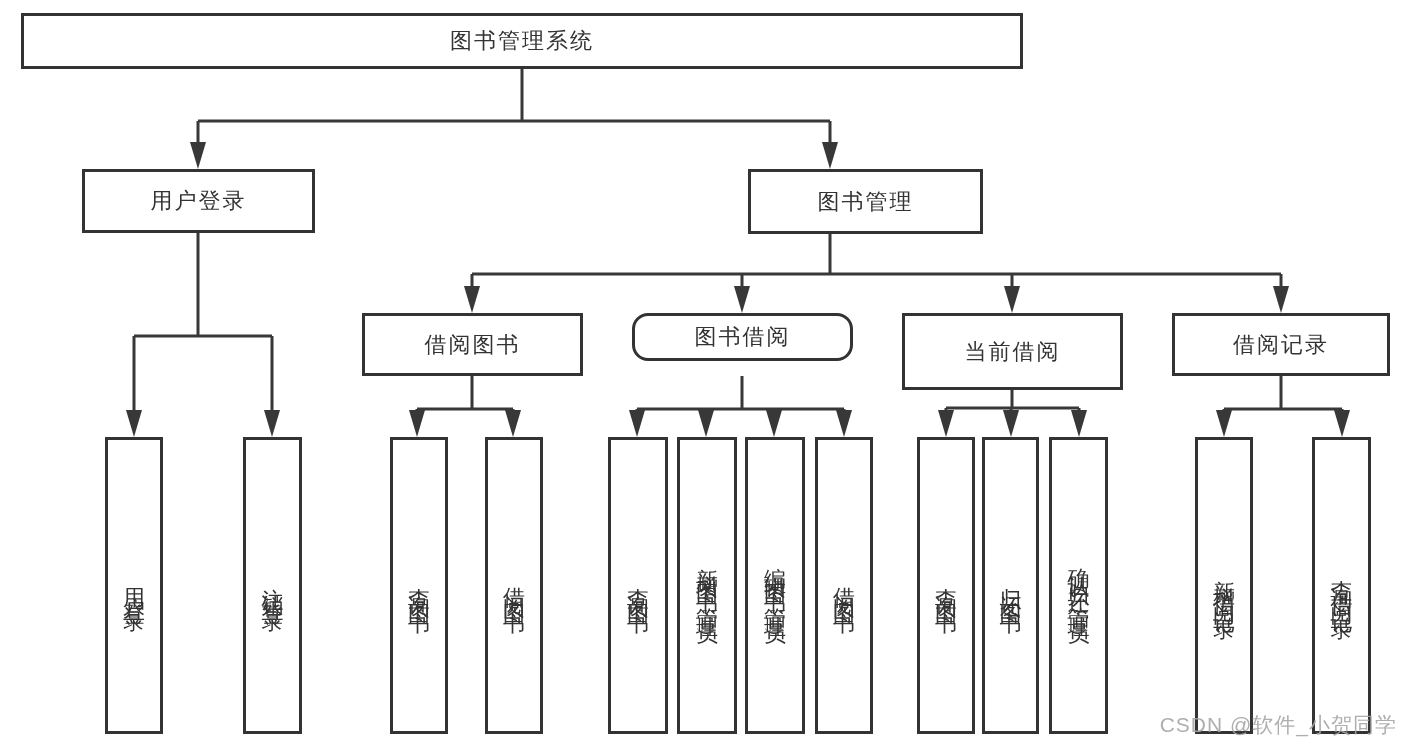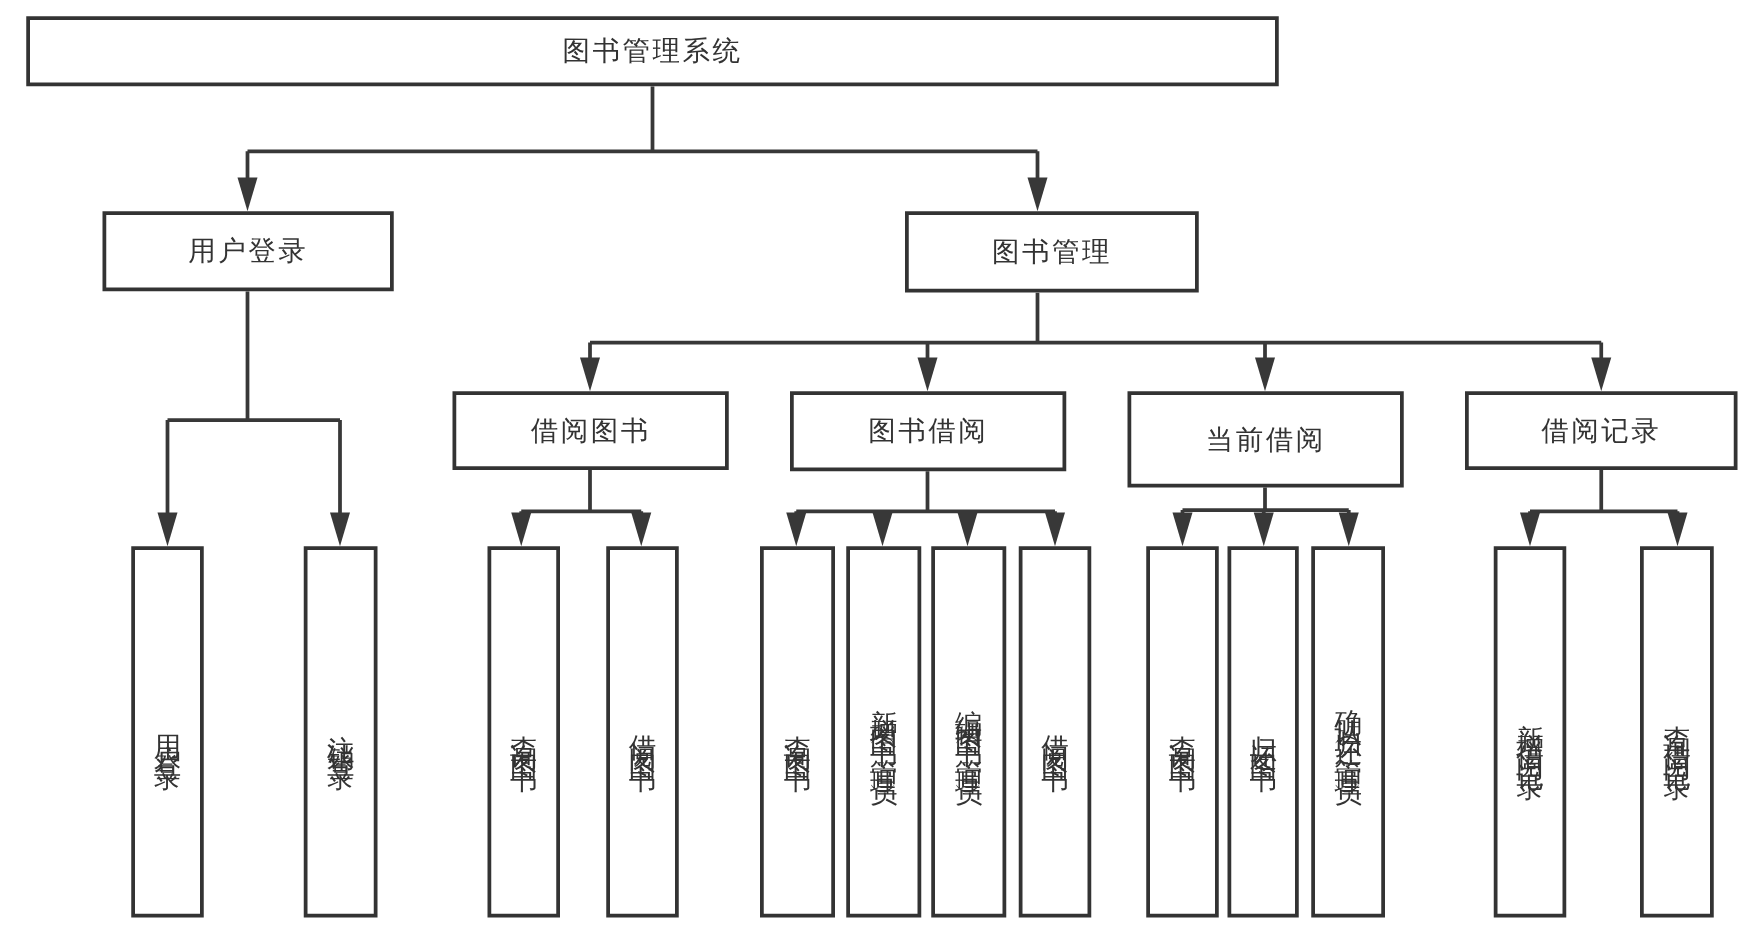--- a/index.html
+++ b/index.html
@@ -59,24 +59,24 @@
       <polygon points="1003,410 1019,410 1011,437"></polygon>
       <polygon points="1071,410 1087,410 1079,437"></polygon>
       <polygon points="1216,410 1232,410 1224,437"></polygon>
       <polygon points="1334,410 1350,410 1342,437"></polygon>
     </g>
   </svg>
 
   <div class="box" style="left:21px;top:13px;width:1002px;height:56px;">图书管理系统</div>
 
   <div class="box" style="left:82px;top:169px;width:233px;height:64px;">用户登录</div>
-  <div class="box" style="left:724px;top:169px;width:235px;height:65px;">图书管理</div>
+  <div class="box" style="left:748px;top:169px;width:235px;height:65px;">图书管理</div>
 
   <div class="box" style="left:362px;top:313px;width:221px;height:63px;">借阅图书</div>
-  <div class="box" style="left:632px;top:313px;width:221px;height:64px;">图书借阅</div>
+  <div class="box" style="left:632px;top:313px;width:221px;height:48px;border-radius:16px;">图书借阅</div>
   <div class="box" style="left:902px;top:313px;width:221px;height:77px;">当前借阅</div>
   <div class="box" style="left:1172px;top:313px;width:218px;height:63px;">借阅记录</div>
 
   <div class="vbox" style="left:105px;top:437px;width:58px;height:297px;">
     <span>用户登录</span>
     </div>
   <div class="vbox" style="left:243px;top:437px;width:59px;height:297px;">
     <span>注销登录</span>
     </div>
 
@@ -110,13 +110,14 @@
     <span>确认归还（管理员）</span>
     </div>
 
   <div class="vbox" style="left:1195px;top:437px;width:58px;height:297px;">
     <span>新增借阅记录</span>
     </div>
   <div class="vbox" style="left:1312px;top:437px;width:59px;height:297px;">
     <span>查询借阅记录</span>
     </div>
 
+  <div class="watermark">CSDN @软件_小贺同学</div>
 </div>
 
 </body></html>

